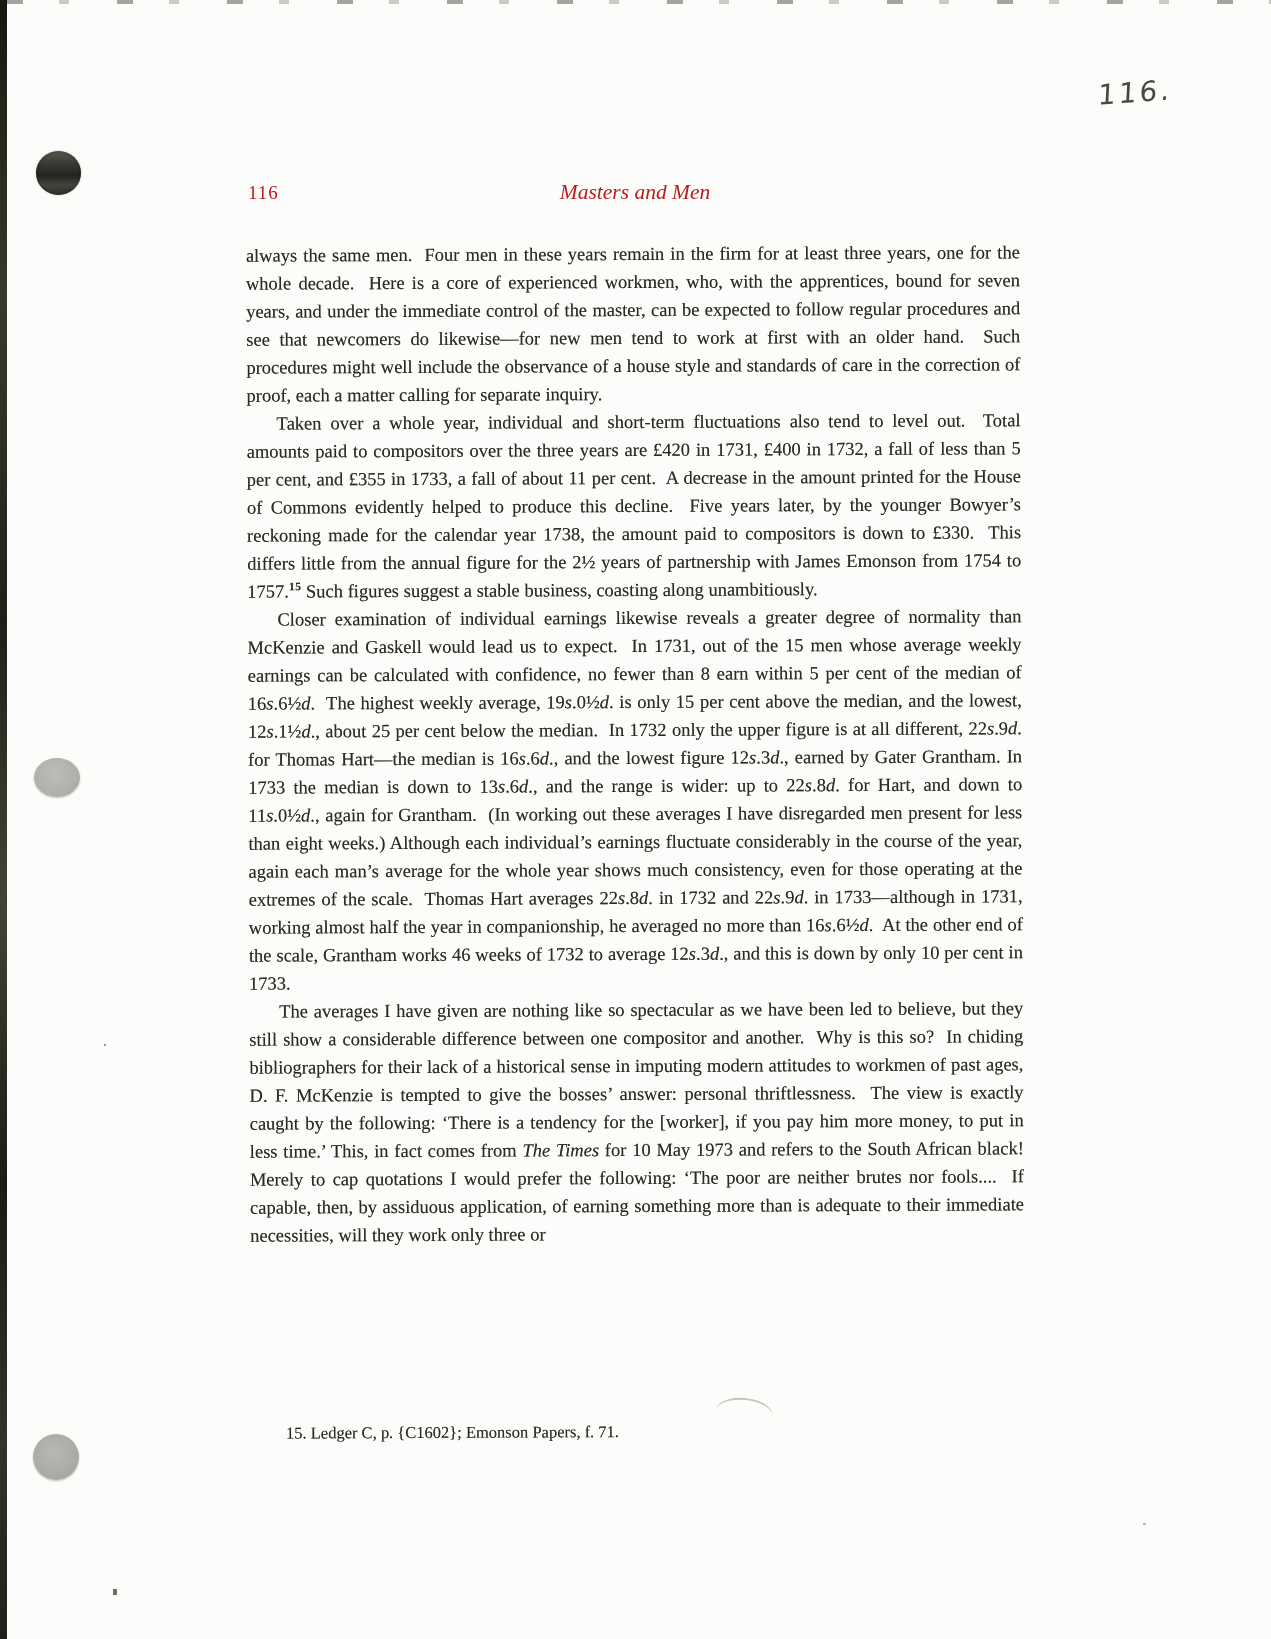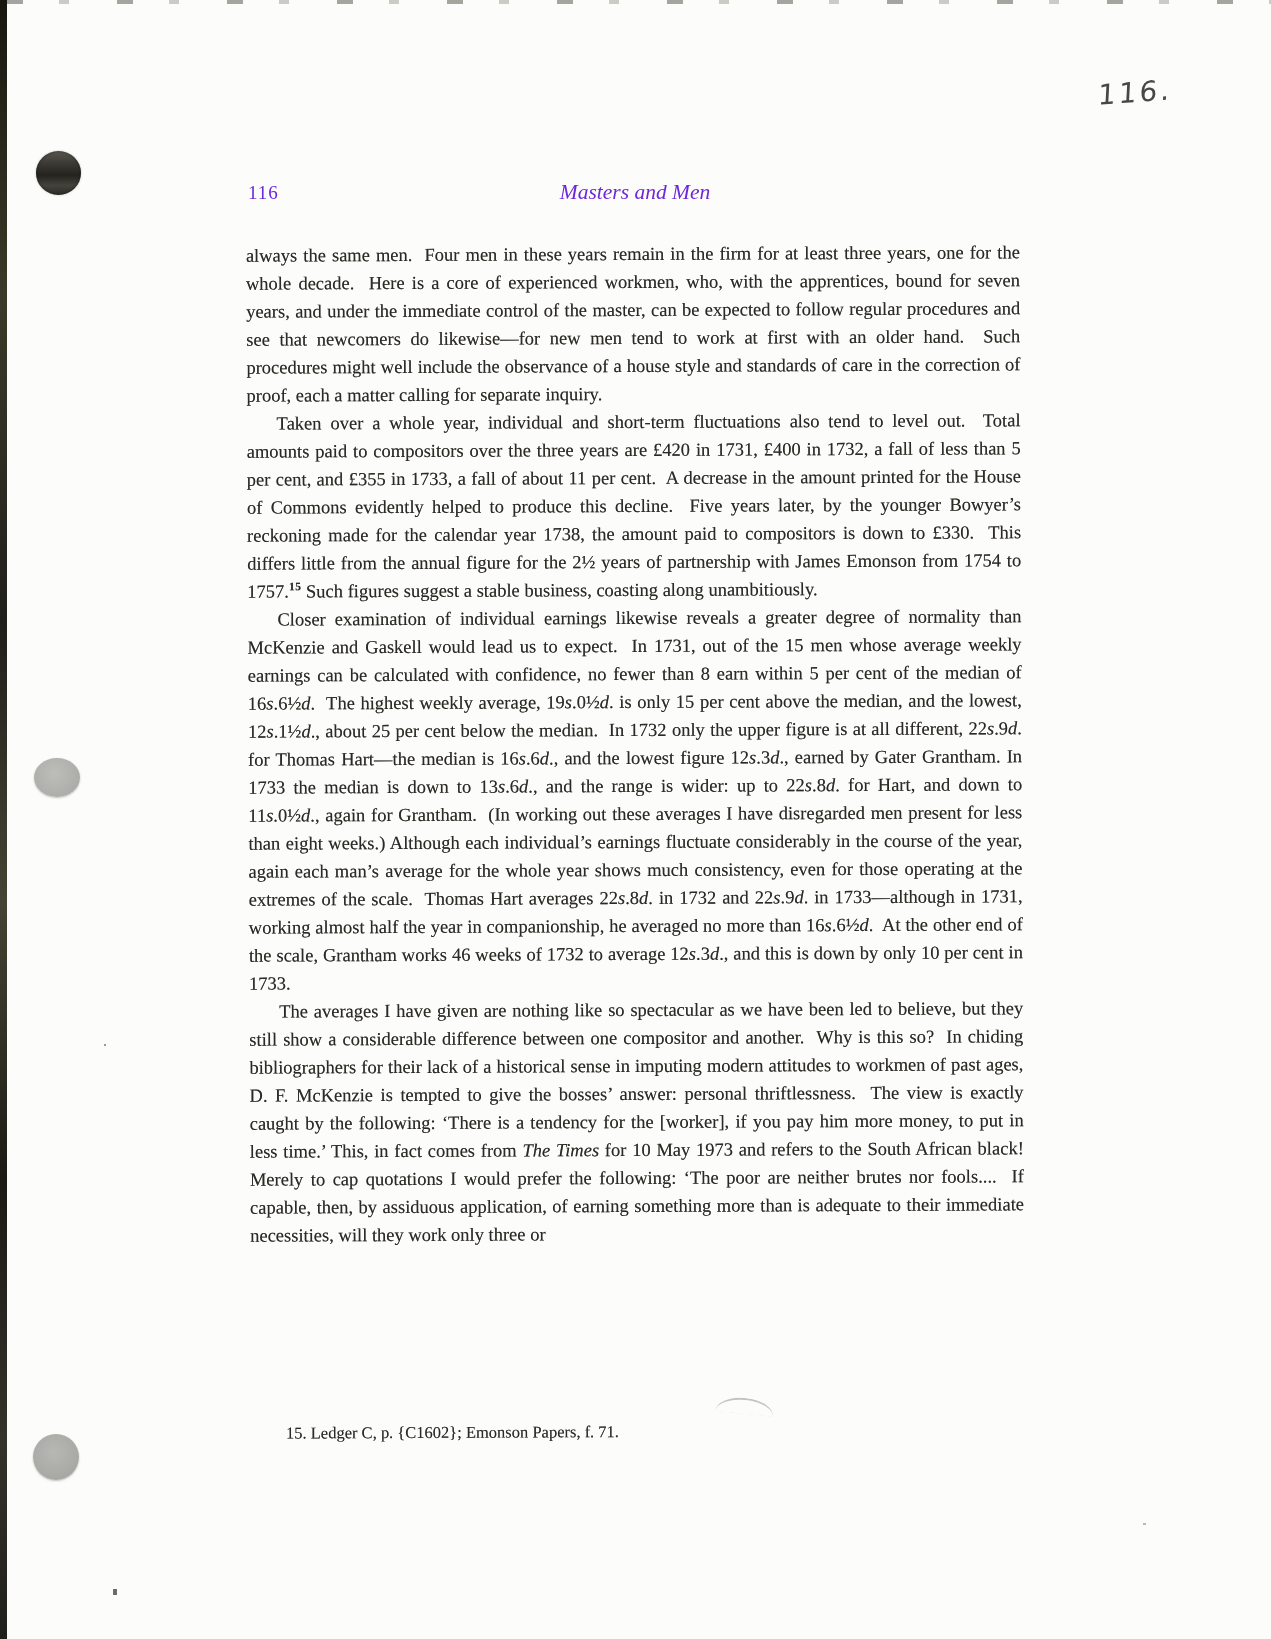--- a/index.html
+++ b/index.html
@@ -49,21 +49,21 @@
     position: absolute; left: 1098px; top: 76px;
     font-family: "DejaVu Sans", sans-serif;
     font-size: 28px; color: #474743;
     transform: rotate(-4deg) skewX(-7deg);
     letter-spacing: 3px;
   }
 
   
   .header {
     position: absolute; left: 248px; top: 180px; width: 774px; height: 30px;
-    color: #6d28d9;
+    color: #b91c1c;
   }
   .pagenum {
     position: absolute; left: 0; top: 2px;
     font-size: 19px; letter-spacing: 1px;
   }
   .runhead {
     position: absolute; left: 0; right: 0; top: 0;
     text-align: center; font-style: italic; font-size: 21.5px;
   }
 

